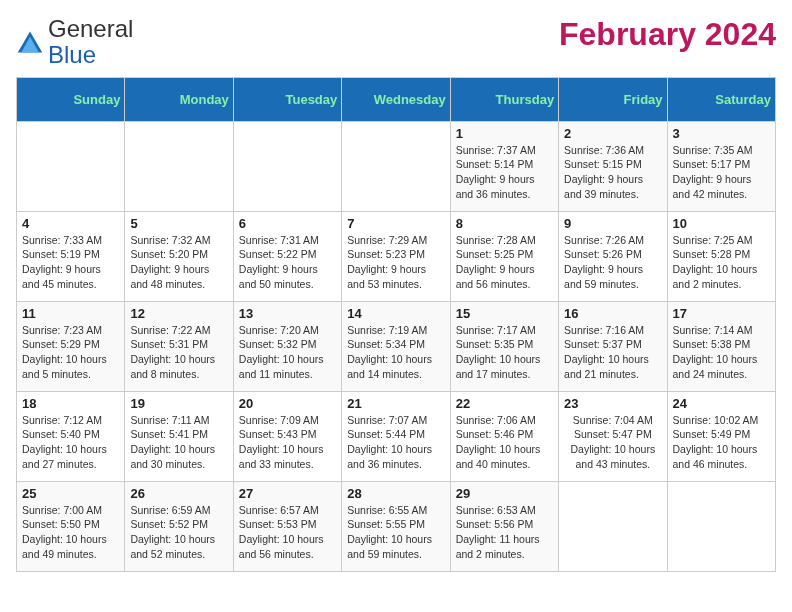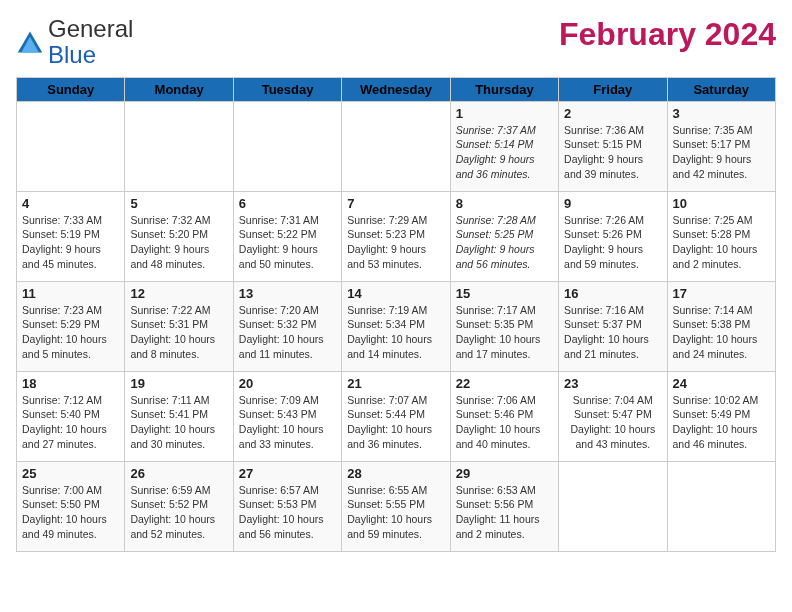--- a/index.html
+++ b/index.html
@@ -44,24 +44,24 @@
       font-size: 14px;
       color: #444;
     }
     table {
       width: 100%;
       border-collapse: collapse;
       table-layout: fixed;
     }
     thead tr th {
       background: #1a6db5;
-      color: #000000;
+      color: #86efac;
       font-size: 13px;
-      padding: 4px 4px;
-      text-align: center;
+      padding: 14px 4px;
+      text-align: right;
       border: 1px solid #ccc;
     }
     tbody tr td {
       vertical-align: top;
       border: 1px solid #ccc;
       padding: 4px 5px;
       min-height: 80px;
       height: 90px;
       background: #fff;
     }
@@ -115,21 +115,21 @@
       </tr>
   </thead>
   <tbody id="calendar-body">
   <tr>
         <td class="empty-cell"></td>
         <td class="empty-cell"></td>
         <td class="empty-cell"></td>
         <td class="empty-cell"></td>
         <td>
           <div class="day-num">1</div>
-          <div class="day-info" style="white-space: pre-line; font-style: italic;">Sunrise: 7:37 AM
+          <div class="day-info" style="white-space: pre-line;">Sunrise: 7:37 AM
 Sunset: 5:14 PM
 Daylight: 9 hours
 and 36 minutes.</div>
         </td>
         <td>
           <div class="day-num">2</div>
           <div class="day-info" style="white-space: pre-line;">Sunrise: 7:36 AM
 Sunset: 5:15 PM
 Daylight: 9 hours
 and 39 minutes.</div>
@@ -166,21 +166,21 @@
         </td>
         <td>
           <div class="day-num">7</div>
           <div class="day-info" style="white-space: pre-line;">Sunrise: 7:29 AM
 Sunset: 5:23 PM
 Daylight: 9 hours
 and 53 minutes.</div>
         </td>
         <td>
           <div class="day-num">8</div>
-          <div class="day-info" style="white-space: pre-line; font-style: italic;">Sunrise: 7:28 AM
+          <div class="day-info" style="white-space: pre-line;">Sunrise: 7:28 AM
 Sunset: 5:25 PM
 Daylight: 9 hours
 and 56 minutes.</div>
         </td>
         <td>
           <div class="day-num">9</div>
           <div class="day-info" style="white-space: pre-line;">Sunrise: 7:26 AM
 Sunset: 5:26 PM
 Daylight: 9 hours
 and 59 minutes.</div>

